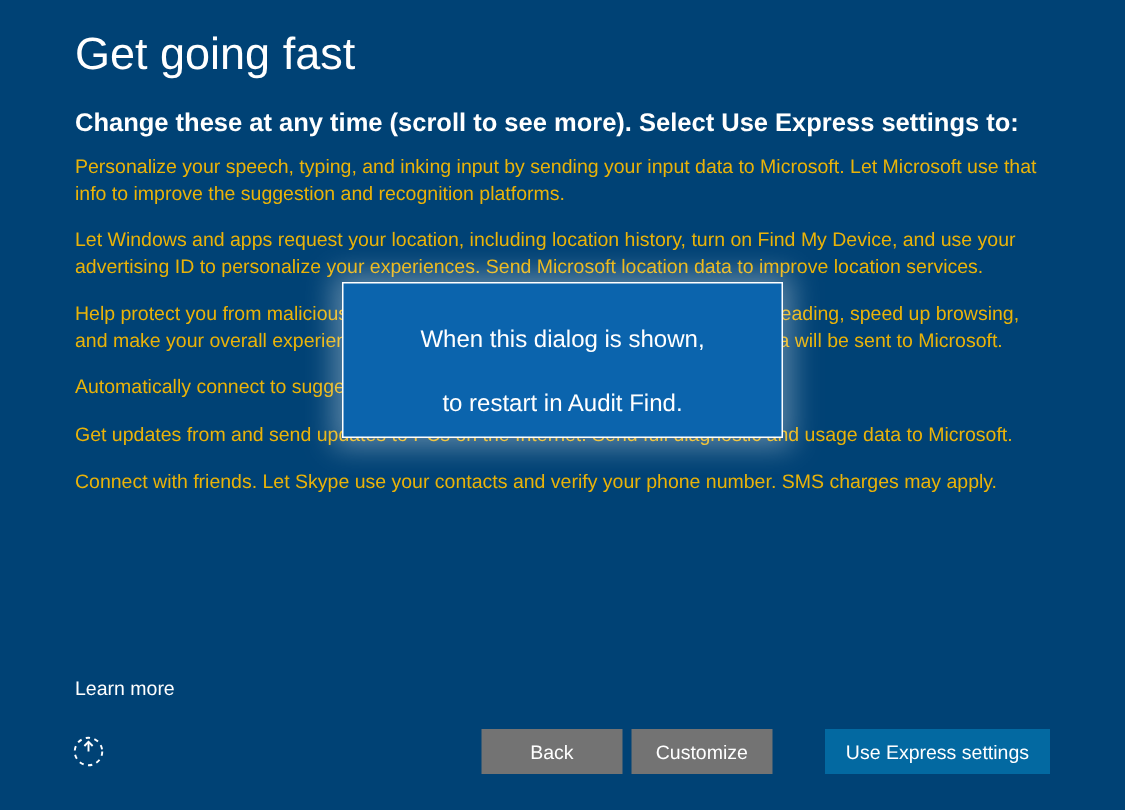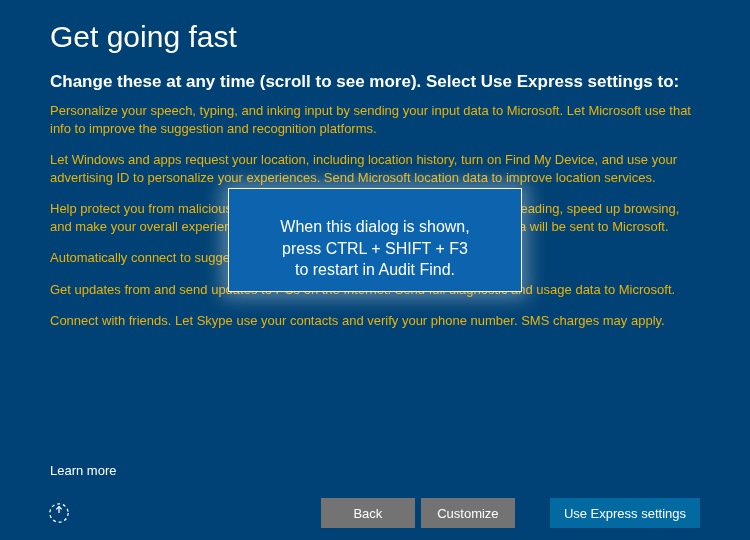--- a/index.html
+++ b/index.html
@@ -6,21 +6,21 @@
   html, body { width: 750px; height: 540px; overflow: hidden; }
   body {
     background: #004275;
     font-family: "Segoe UI", Arial, sans-serif;
     color: #ffffff;
     position: relative;
   }
   .page {
     position: absolute;
     inset: 0;
-    padding: 20px 50px 0 50px;
+    padding: 20px 50px 12px 50px;
     display: flex;
     flex-direction: column;
   }
   .title {
     font-size: 30px;
     font-weight: 300;
     margin-bottom: 18px;
   }
   .subheading {
     font-size: 17px;
@@ -119,16 +119,16 @@
     <button class="btn">Back</button>
     <button class="btn">Customize</button>
     <button class="btn primary">Use Express settings</button>
   </div>
 
 </div>
 
 <div class="overlay">
   <div class="overlay-text">
     <span>When this dialog is shown,</span><br>
-    <span>press CTRL + SHIFT + F3</span><br>
+    <br>
     <span>to restart in Audit Find.</span>
   </div>
 </div>
 
 </body></html>

